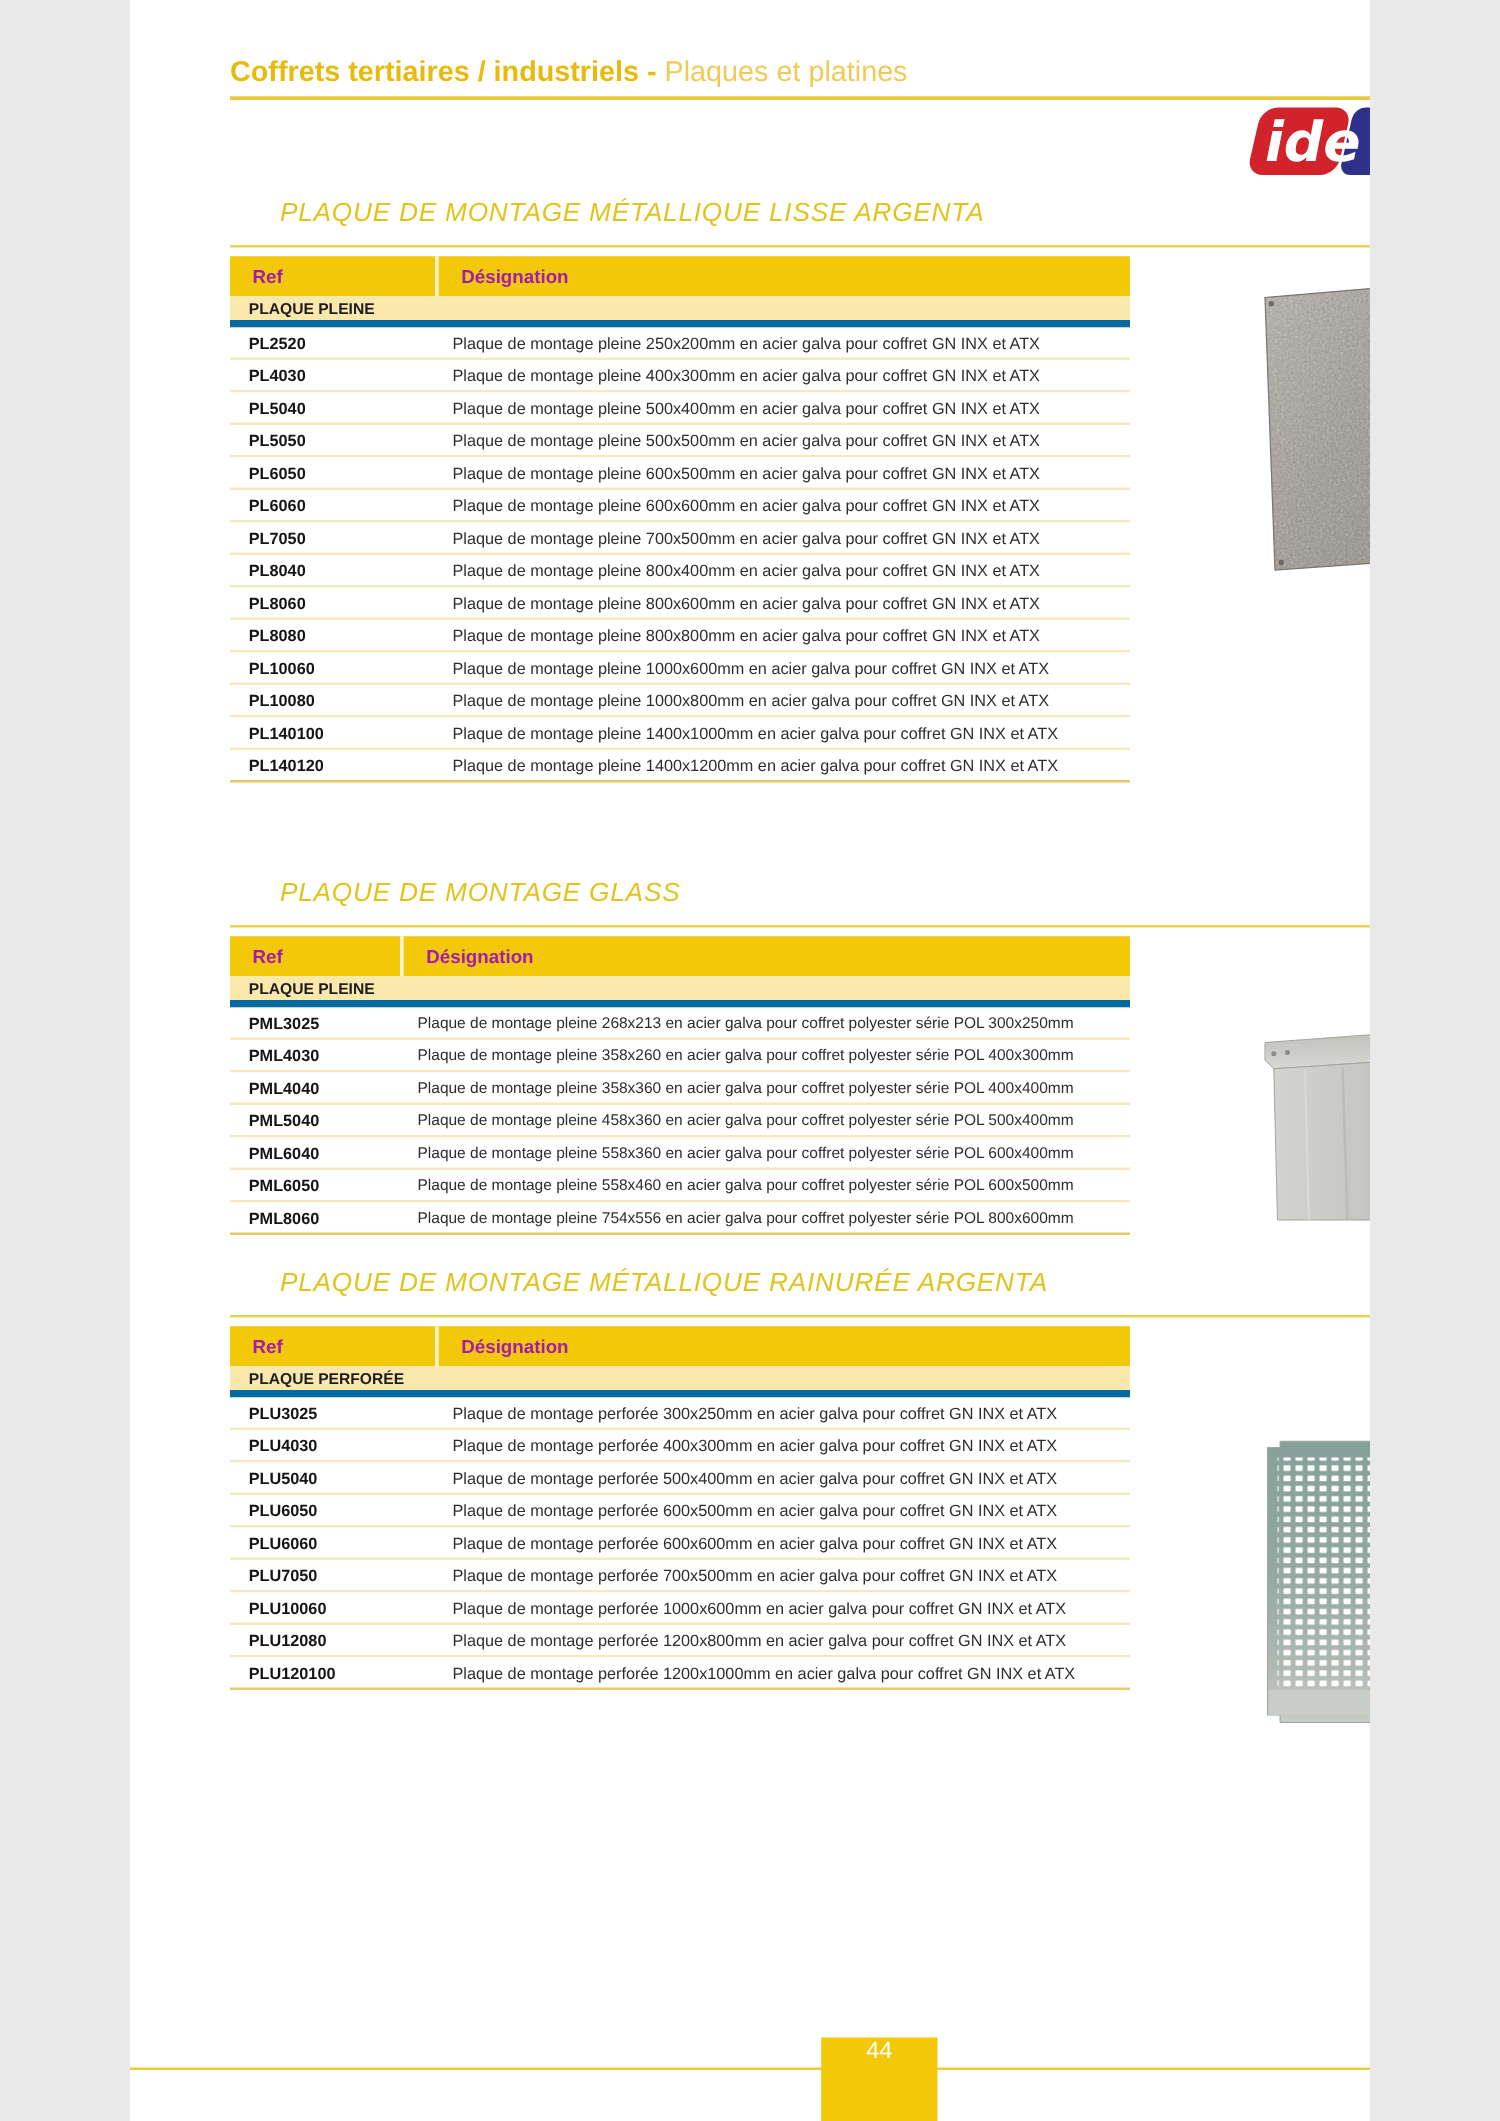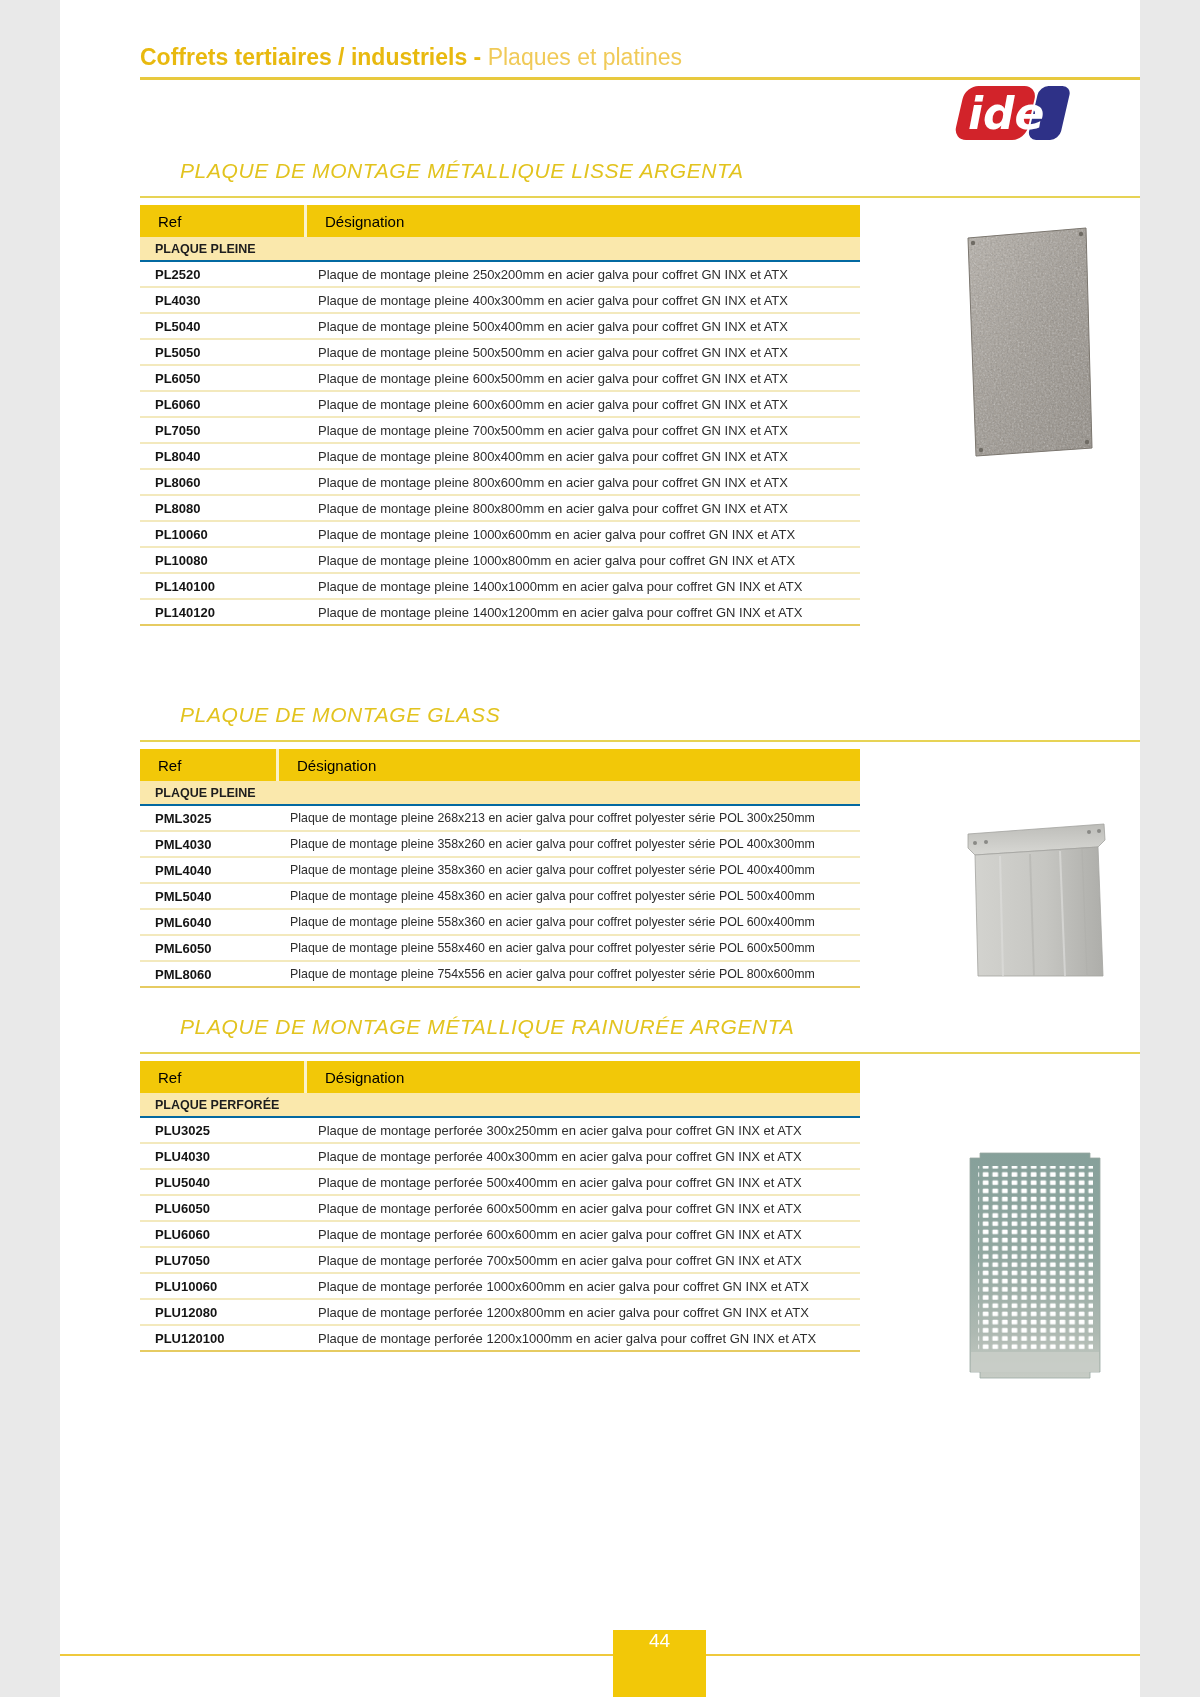--- a/index.html
+++ b/index.html
@@ -1,39 +1,39 @@
 <!DOCTYPE html>
 <html><head>
 <meta charset="utf-8">
 <style>
   html,body{margin:0;padding:0;background:#e9e9e9;}
   .page{
-    position:relative;width:1080px;height:1697px;background:#fff;margin:0 auto;
+    position:relative;width:992px;height:1697px;background:#fff;margin:0 auto;
     font-family:"Liberation Sans",sans-serif;overflow:hidden;
     --accent-yellow:#F2C808;--pale-yellow:#FAE8AC;--separator-yellow:#F3E9BD;
     --rule-yellow:#E8C93E;--title-gold:#E8B90F;--title-gold-light:#F0CA58;
     --section-title-yellow:#E2C31E;--text-dark:#222;
   }
   .hdr{position:absolute;left:80px;top:44px;font-size:23px;white-space:nowrap;}
   .hb{color:var(--title-gold);font-weight:700;}
   .hl{color:var(--title-gold-light);font-weight:400;}
   .hdr-rule{position:absolute;left:80px;top:77px;width:1060px;height:3px;background:var(--rule-yellow);}
   .logo{position:absolute;left:888px;top:84px;}
 
   .sec{position:absolute;left:80px;width:1040px;}
   .sec-title{font-style:italic;font-size:21px;line-height:26px;color:var(--section-title-yellow);letter-spacing:.6px;margin-left:40px;}
   .sec-rule{margin-top:12px;width:1033px;height:2px;background:#E7D355;}
   .tbl{margin-top:7px;width:720px;}
-  .thead{display:flex;height:32px;background:var(--accent-yellow);color:#000000;font-weight:400;font-size:15px;}
+  .thead{display:flex;height:32px;background:var(--accent-yellow);color:#a21caf;font-weight:700;font-size:15px;}
   .th{display:flex;align-items:center;box-sizing:border-box;}
   .th.ref{width:167px;padding-left:18px;border-right:3px solid #FAF2CC;}
   .th.desc{flex:1;padding-left:18px;}
   .tgroup{height:25px;display:flex;align-items:center;background:var(--pale-yellow);
           font-weight:700;font-size:12.5px;color:#1d1d1d;padding-left:15px;
-          border-bottom:2px solid #0369a1;box-sizing:border-box;}
+          border-bottom:6px solid #0369a1;box-sizing:border-box;}
   .trow{display:flex;height:26px;background:#fff;border-bottom:2px solid var(--separator-yellow);box-sizing:border-box;font-size:13px;}
   .tbody .trow:last-child{border-bottom-color:#E6CB62;text-align:center;}
   .cell{display:flex;align-items:center;box-sizing:border-box;}
   .cell.ref{width:167px;padding-left:15px;font-weight:700;color:#141414;}
   .cell.desc{flex:1;padding-left:11px;color:#2d2d2d;white-space:nowrap;overflow:hidden;}
   .narrow .th.ref,.narrow .cell.ref{width:139px;}
   .narrow .cell.desc{font-size:12.4px;}
 
   .photo{position:absolute;}
   .footer-line{position:absolute;left:0;top:1654px;width:1200px;height:2px;background:#EFC93C;}

